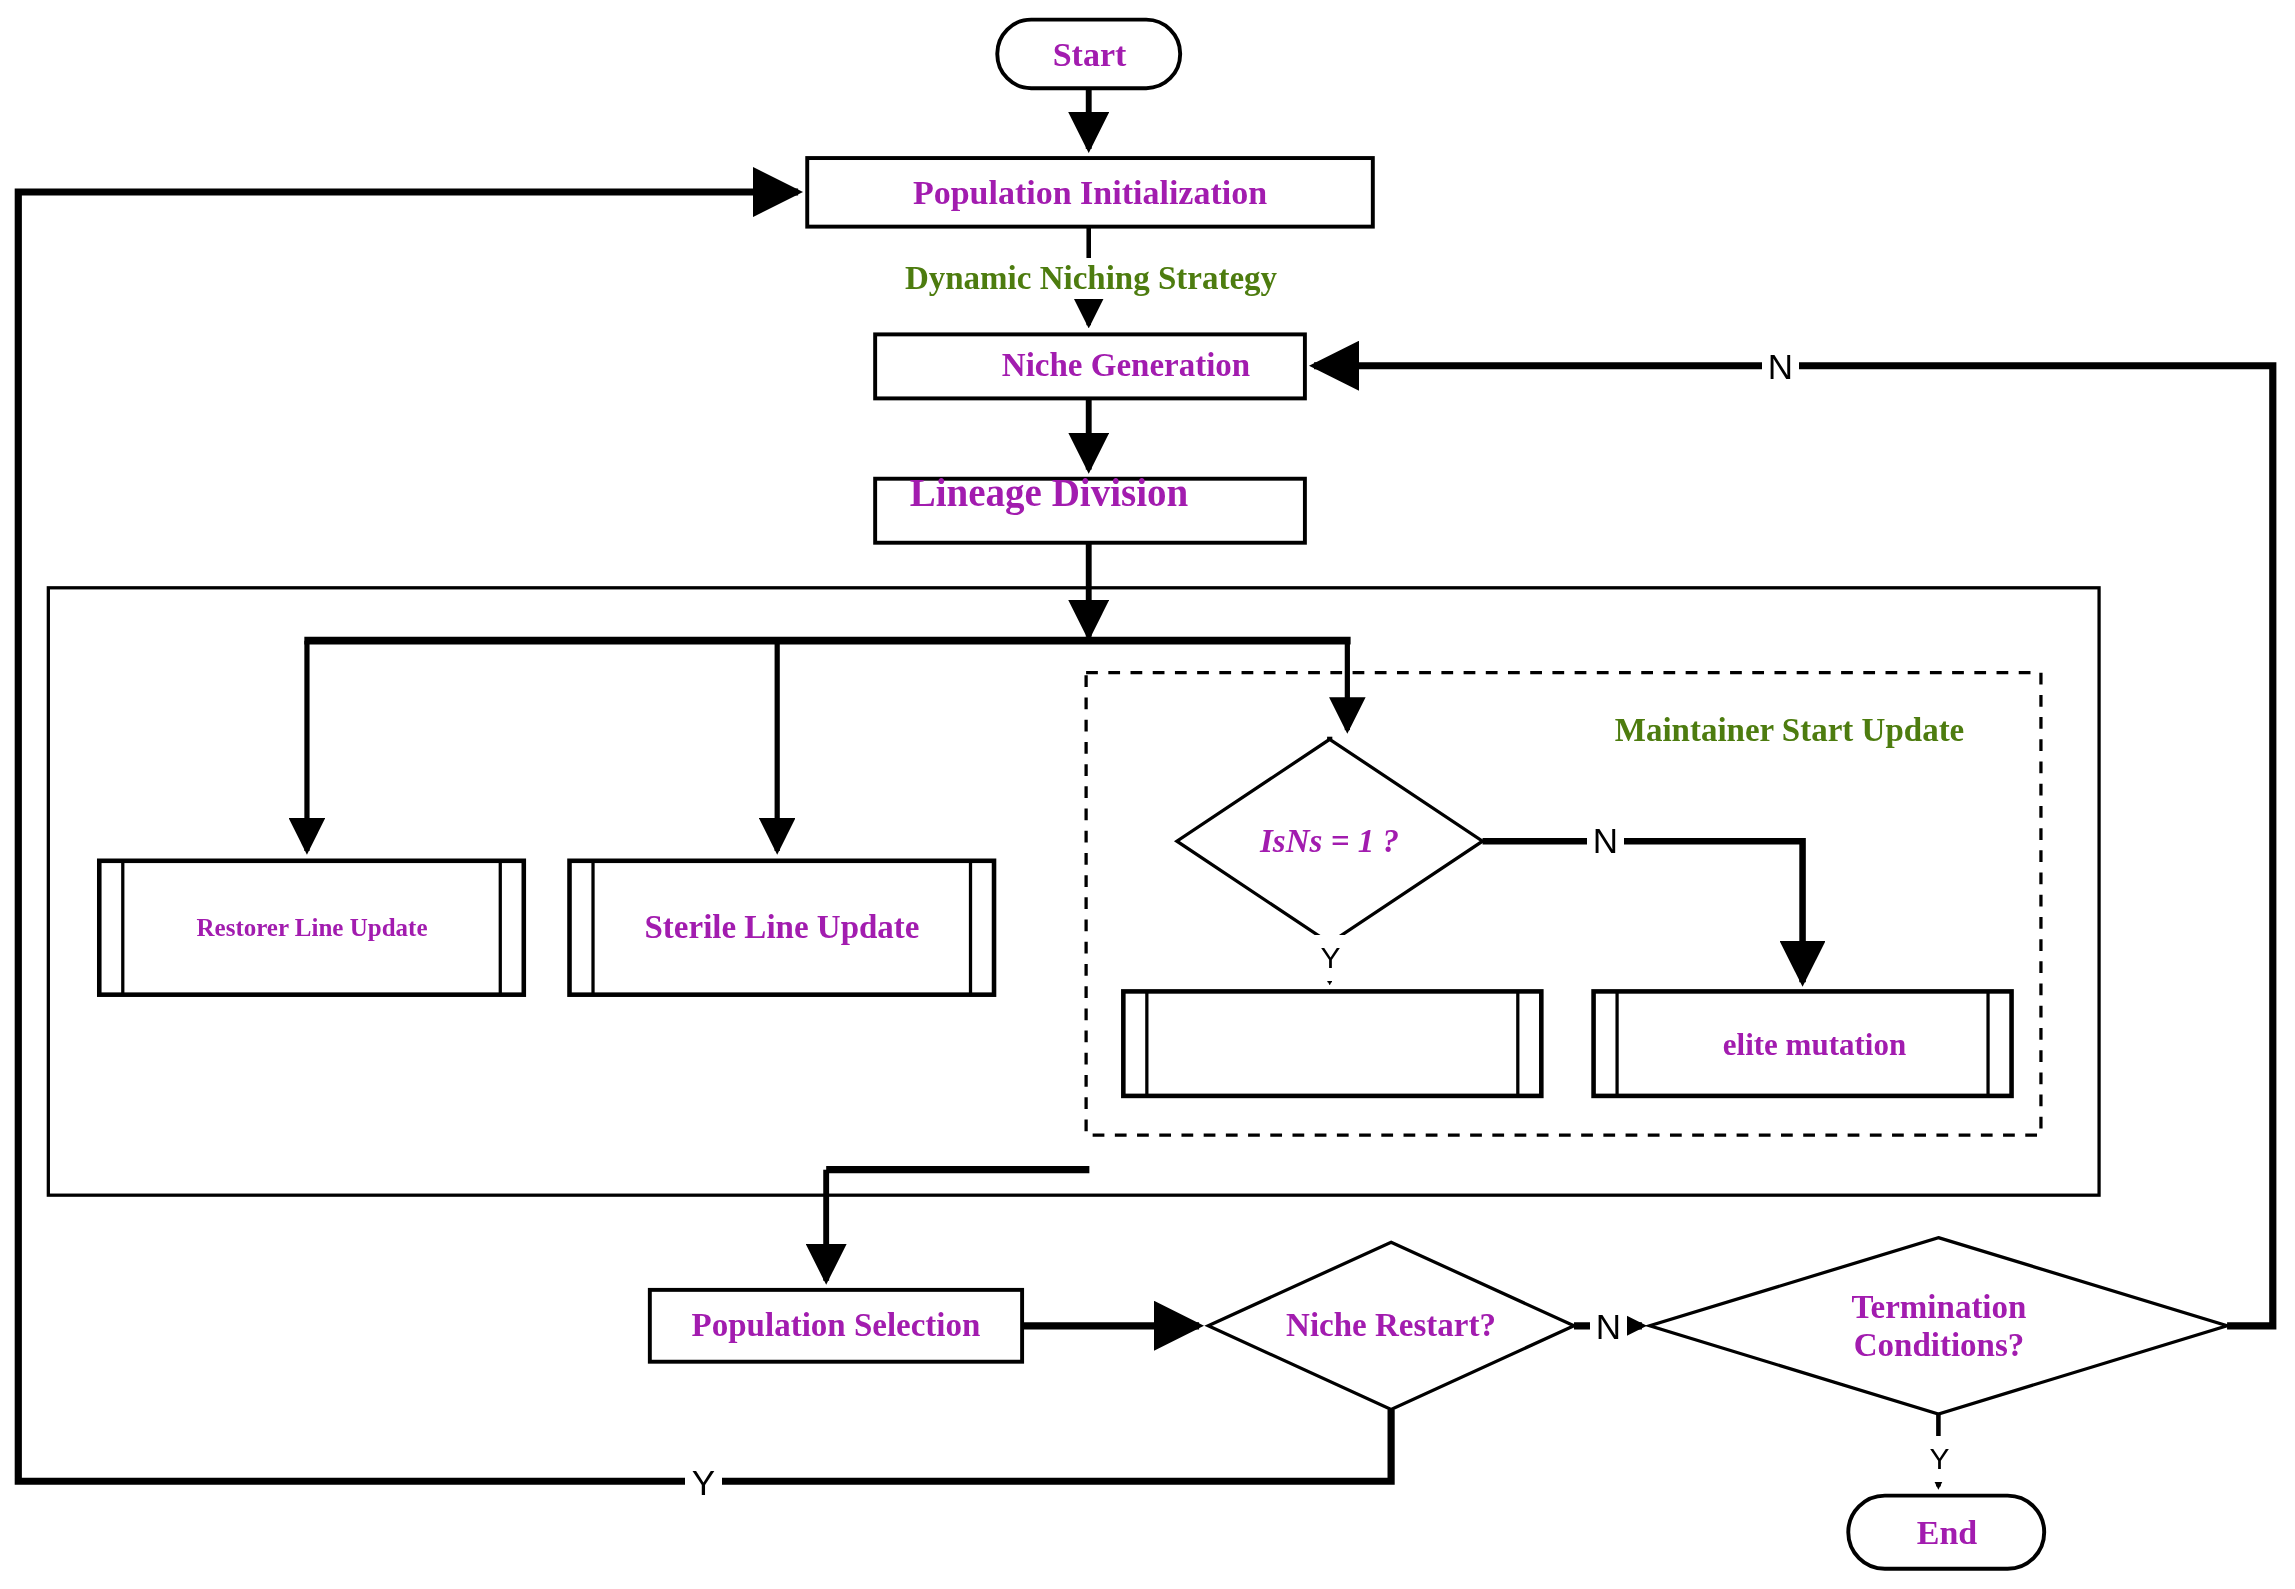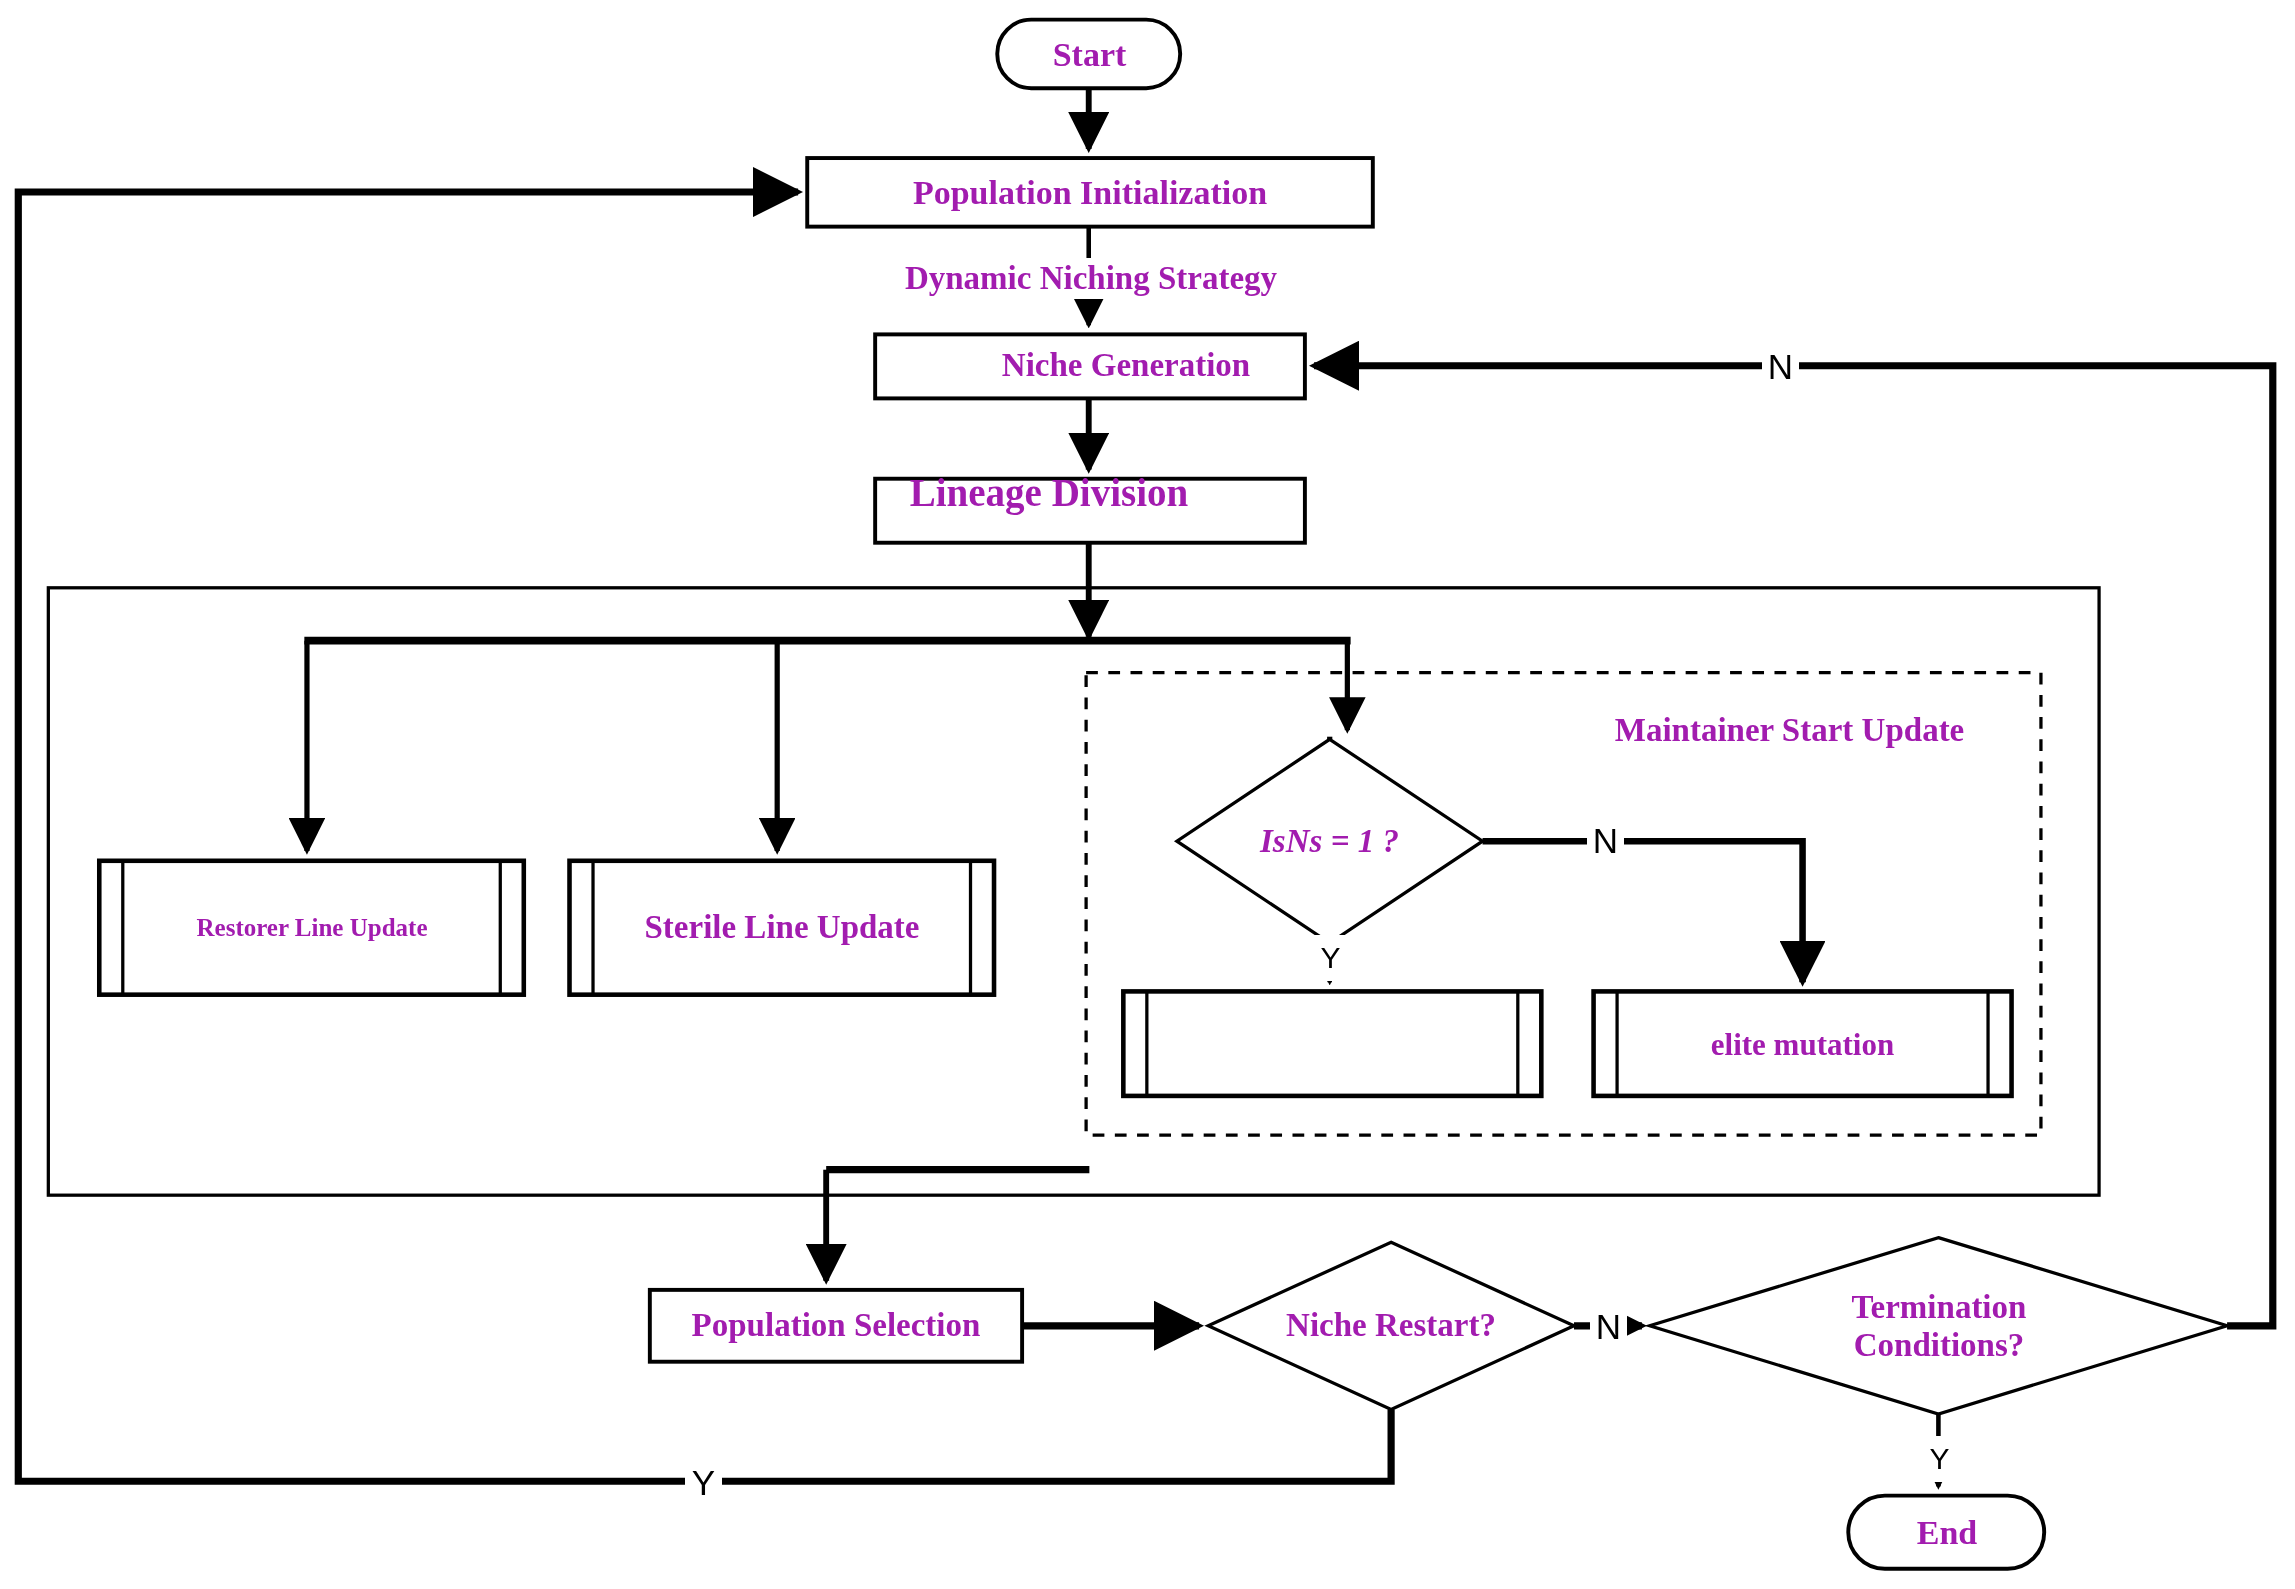--- a/index.html
+++ b/index.html
@@ -24,21 +24,21 @@
     font-weight:normal;
     color:#000000;
     background:#ffffff;
     pointer-events:none;
   }
   .free-label{
     position:absolute;
     display:flex;align-items:center;justify-content:center;
     font-family:"Liberation Serif", serif;
     font-weight:bold;
-    color:#a21caf;
+    color:#4d7c0f;
     background:#ffffff;
     pointer-events:none;
     text-align:center;
   }
   .italic{font-style:italic;}
 </style>
 </head>
 <body>
 
 <div id="stage">
@@ -151,21 +151,21 @@
 
   <div class="node-label" style="left:123px;top:861px;width:378px;height:134px;font-size:25px;">Restorer Line Update</div>
 
   <div class="node-label" style="left:593px;top:861px;width:378px;height:134px;font-size:33px;">Sterile Line Update</div>
 
   <div class="node-label italic" style="left:1216px;top:809px;width:227px;height:65px;font-size:33px;">IsNs = 1 ?</div>
 
   <div class="free-label" style="left:1587px;top:709px;width:405px;height:43px;font-size:33px;">Maintainer Start Update</div>
 
 
-  <div class="node-label" style="left:1617px;top:992px;width:371px;height:105px;font-size:31px;">elite mutation</div>
+  <div class="node-label" style="left:1617px;top:992px;width:371px;height:105px;font-size:31px;padding-left:12px;">elite mutation</div>
 
   <div class="node-label" style="left:650px;top:1290px;width:372px;height:72px;font-size:33px;">Population Selection</div>
 
   <div class="node-label" style="left:1241px;top:1293px;width:300px;height:65px;font-size:33px;">Niche Restart?</div>
 
   <div class="node-label" style="left:1764px;top:1266px;width:350px;height:122px;font-size:33px;">Termination
 Conditions?</div>
 
   <div class="node-label" style="left:1849px;top:1496px;width:196px;height:73px;font-size:34px;">End</div>
 

